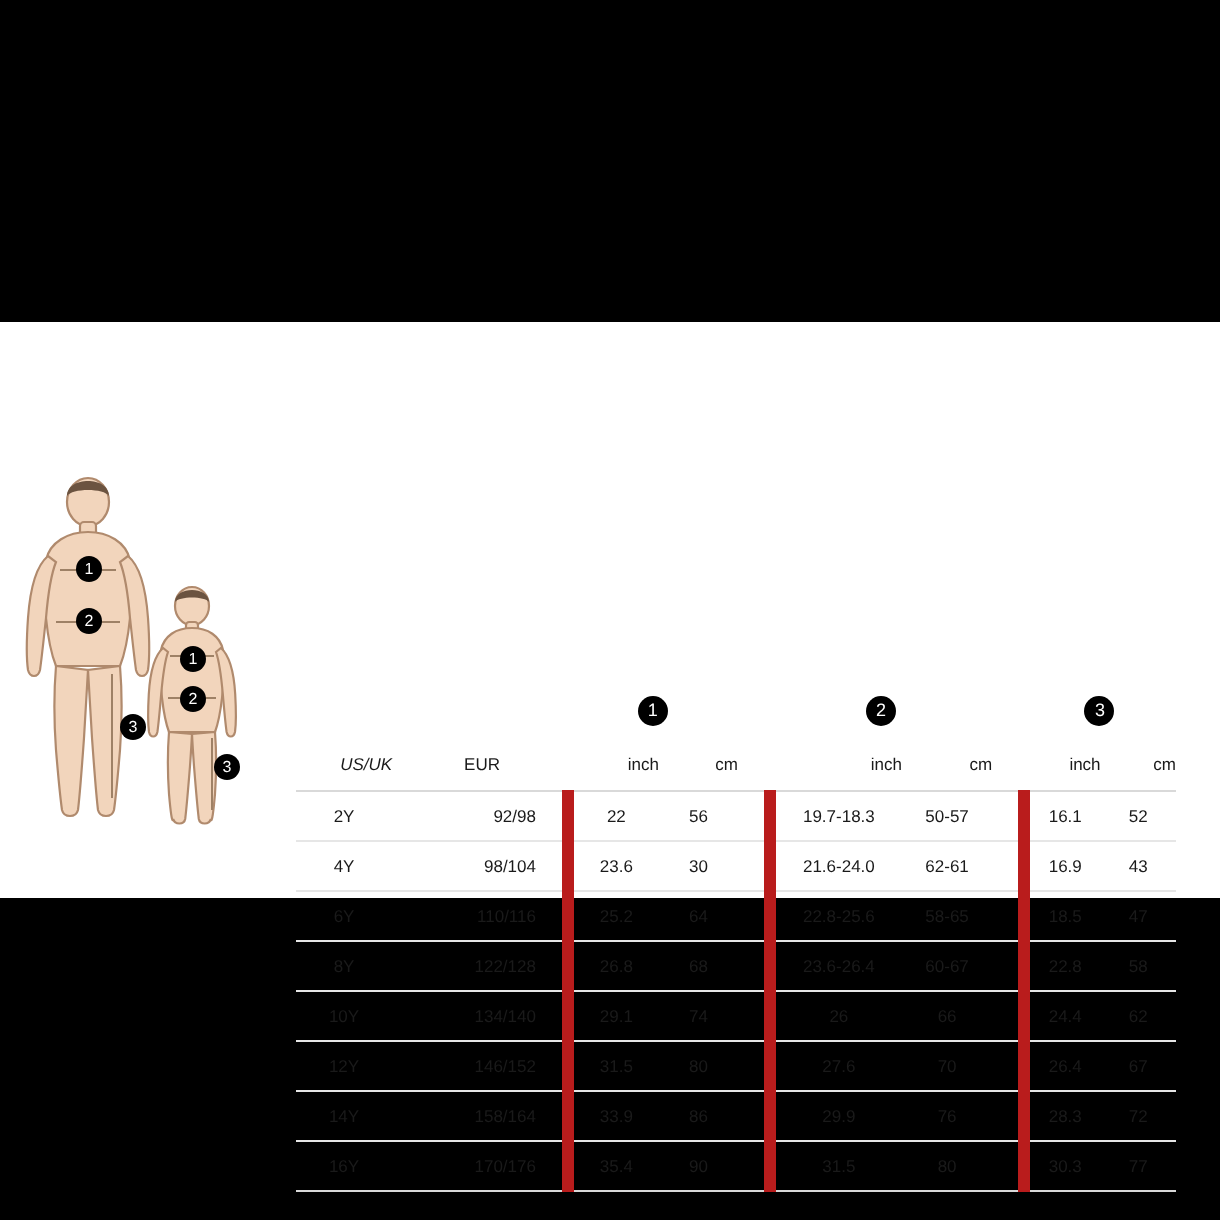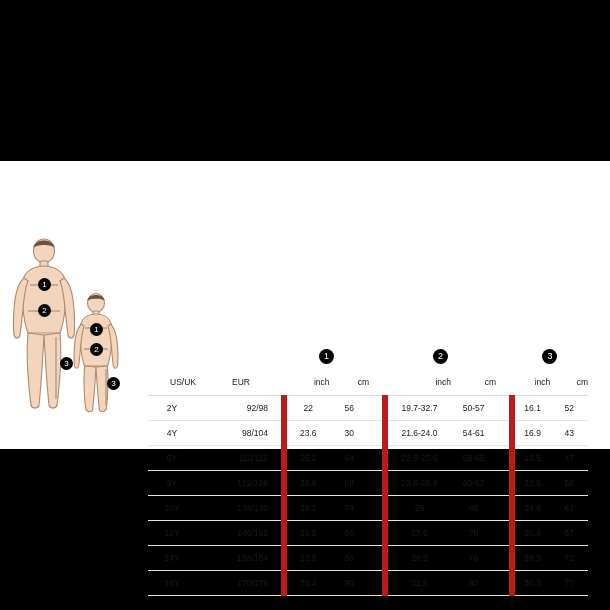--- a/index.html
+++ b/index.html
@@ -98,20 +98,21 @@
     height: 26px;
     font-size: 8.5px;
     text-align: right;
     vertical-align: middle;
     border-bottom: 1px solid #d9d9d9;
     color: #1a1a1a;
   }
   .hdr-row td.lead {
     text-align: right;
     padding-right: 10px;
+    font-style: italic;
   }
   .hdr-row td.lead2 {
     text-align: center;
     padding-left: 8px;
   }
 
   .data-row td {
     height: 24px;
     font-size: 8.5px;
     text-align: center;
@@ -249,36 +250,36 @@
           <td>cm</td>
         </tr>
 
         <tr class="data-row">
           <td class="usuk">2Y</td>
           <td class="eur">92/98</td>
           <td class="spacer-col"></td>
           <td class="sep">22</td>
           <td>56</td>
           <td class="spacer-col"></td>
-          <td class="sep">19.7-32.7</td>
+          <td class="sep">19.7-18.3</td>
           <td>50-57</td>
           <td class="spacer-col"></td>
           <td class="sep">16.1</td>
           <td>52</td>
         </tr>
 
         <tr class="data-row">
           <td class="usuk">4Y</td>
           <td class="eur">98/104</td>
           <td class="spacer-col"></td>
           <td class="sep">23.6</td>
           <td>30</td>
           <td class="spacer-col"></td>
           <td class="sep">21.6-24.0</td>
-          <td>54-61</td>
+          <td>62-61</td>
           <td class="spacer-col"></td>
           <td class="sep">16.9</td>
           <td>43</td>
         </tr>
 
         <tr class="data-row">
           <td class="usuk">6Y</td>
           <td class="eur">110/116</td>
           <td class="spacer-col"></td>
           <td class="sep">25.2</td>

